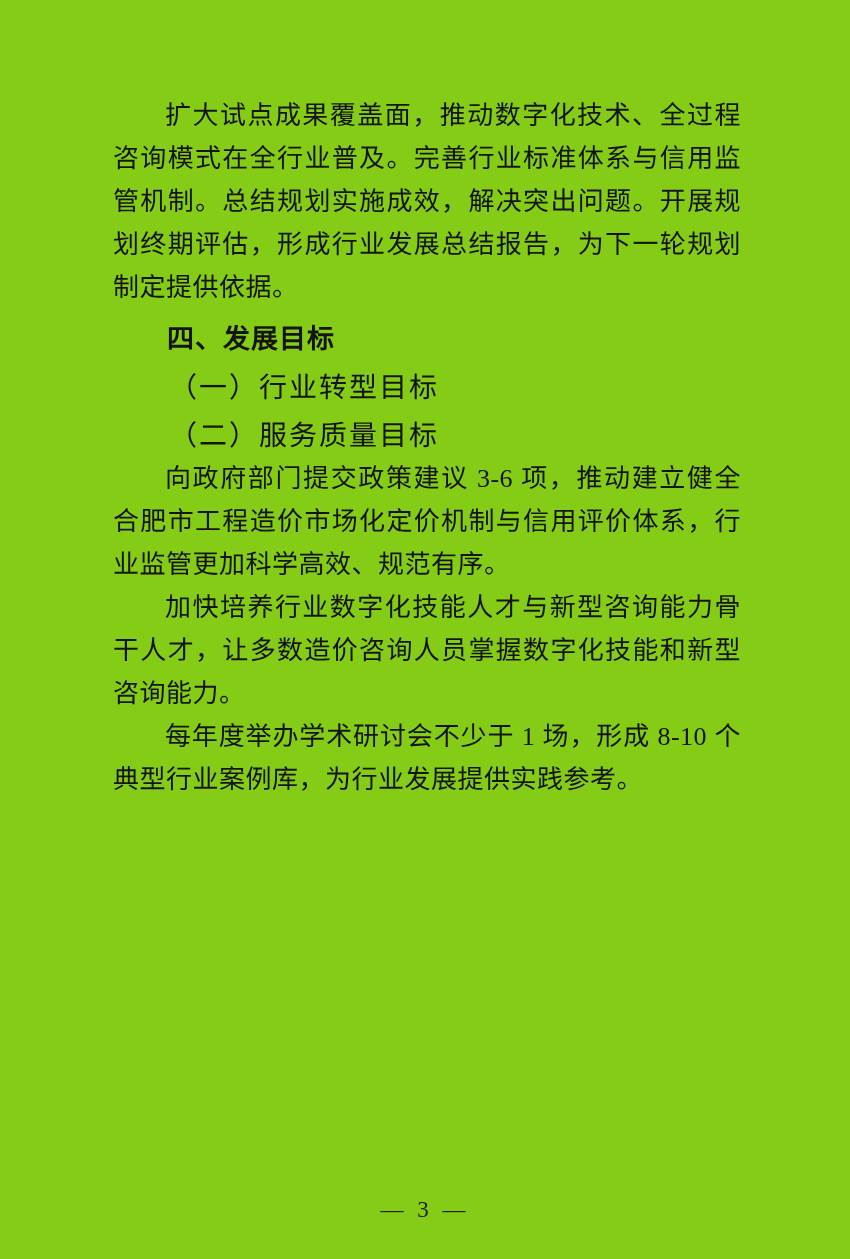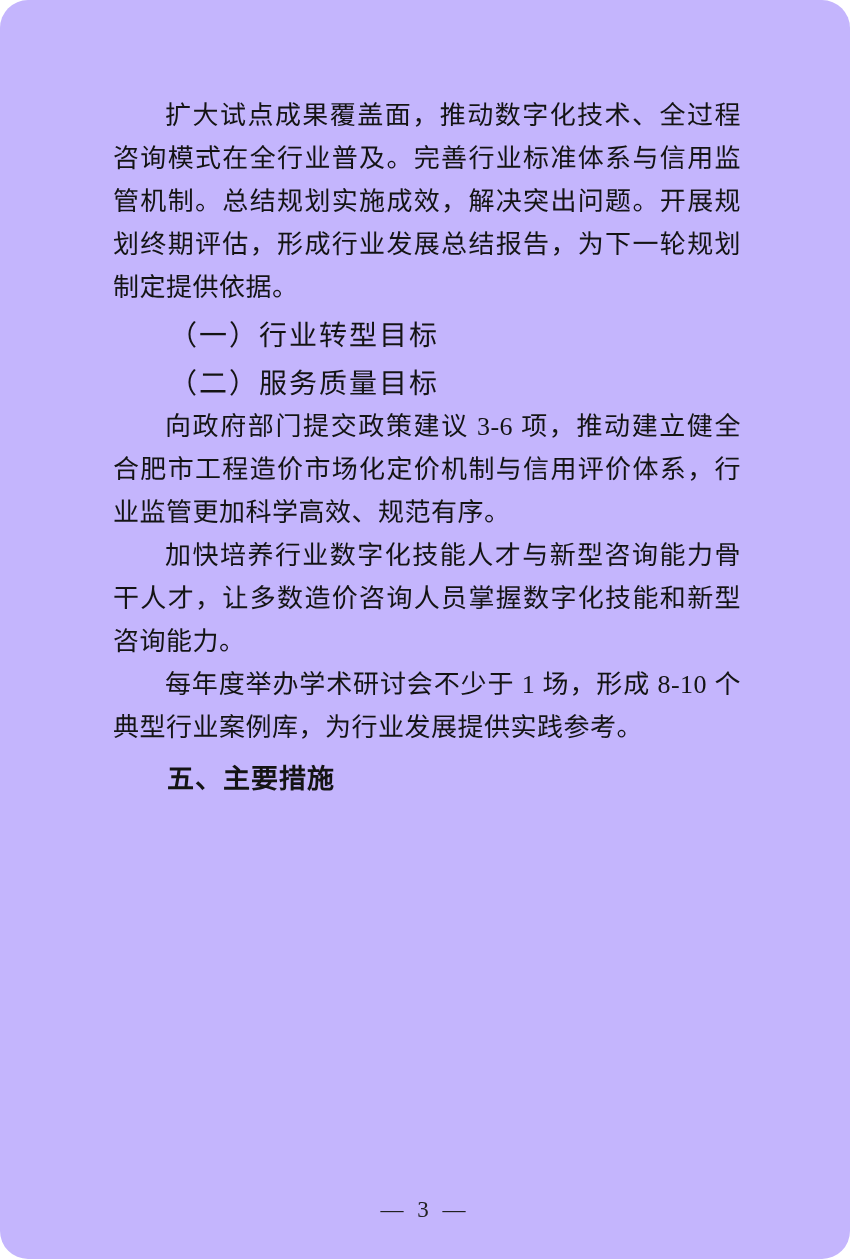--- a/index.html
+++ b/index.html
@@ -5,25 +5,24 @@
 <style>
   html, body {
     margin: 0;
     padding: 0;
     background: #ffffff;
   }
   .page {
     position: relative;
     width: 850px;
     height: 1259px;
-    background: #c4b5fd;
+    background: #84cc16;
     color: #141414;
     font-family: "Liberation Serif", "DejaVu Serif", serif;
     overflow: hidden;
-    border-radius: 28px;
   }
   .content {
     position: absolute;
     left: 113px;
     top: 94px;
     width: 628px;
   }
   .para {
     margin: 0;
     font-size: 26px;
@@ -60,21 +59,21 @@
     letter-spacing: 4px;
     color: #222222;
   }
 </style>
 </head>
 <body>
 
 <div class="page">
   <div class="content">
     <p class="para">扩大试点成果覆盖面，推动数字化技术、全过程咨询模式在全行业普及。完善行业标准体系与信用监管机制。总结规划实施成效，解决突出问题。开展规划终期评估，形成行业发展总结报告，为下一轮规划制定提供依据。</p>
+    <h2 class="heading1">四、发展目标</h2>
     <h3 class="heading2">（一）行业转型目标</h3>
     <h3 class="heading2">（二）服务质量目标</h3>
     <p class="para">向政府部门提交政策建议 3-6 项，推动建立健全合肥市工程造价市场化定价机制与信用评价体系，行业监管更加科学高效、规范有序。</p>
     <p class="para">加快培养行业数字化技能人才与新型咨询能力骨干人才，让多数造价咨询人员掌握数字化技能和新型咨询能力。</p>
     <p class="para">每年度举办学术研讨会不少于 1 场，形成 8-10 个典型行业案例库，为行业发展提供实践参考。</p>
-    <h2 class="heading1">五、主要措施</h2>
   </div>
   <div class="page-footer">— 3 —</div>
 </div>
 
 </body></html>

